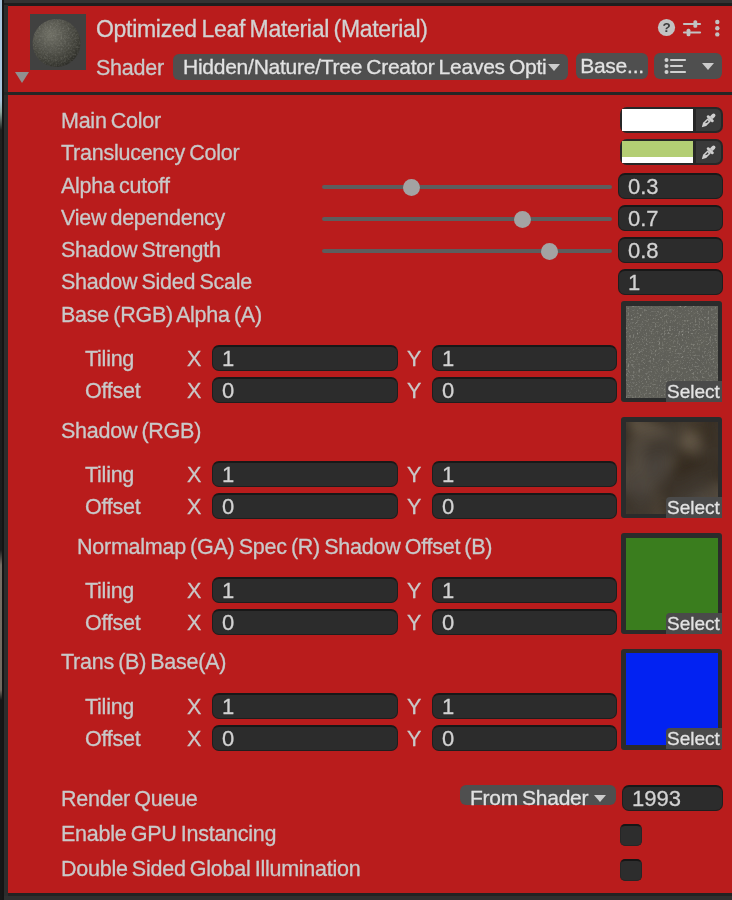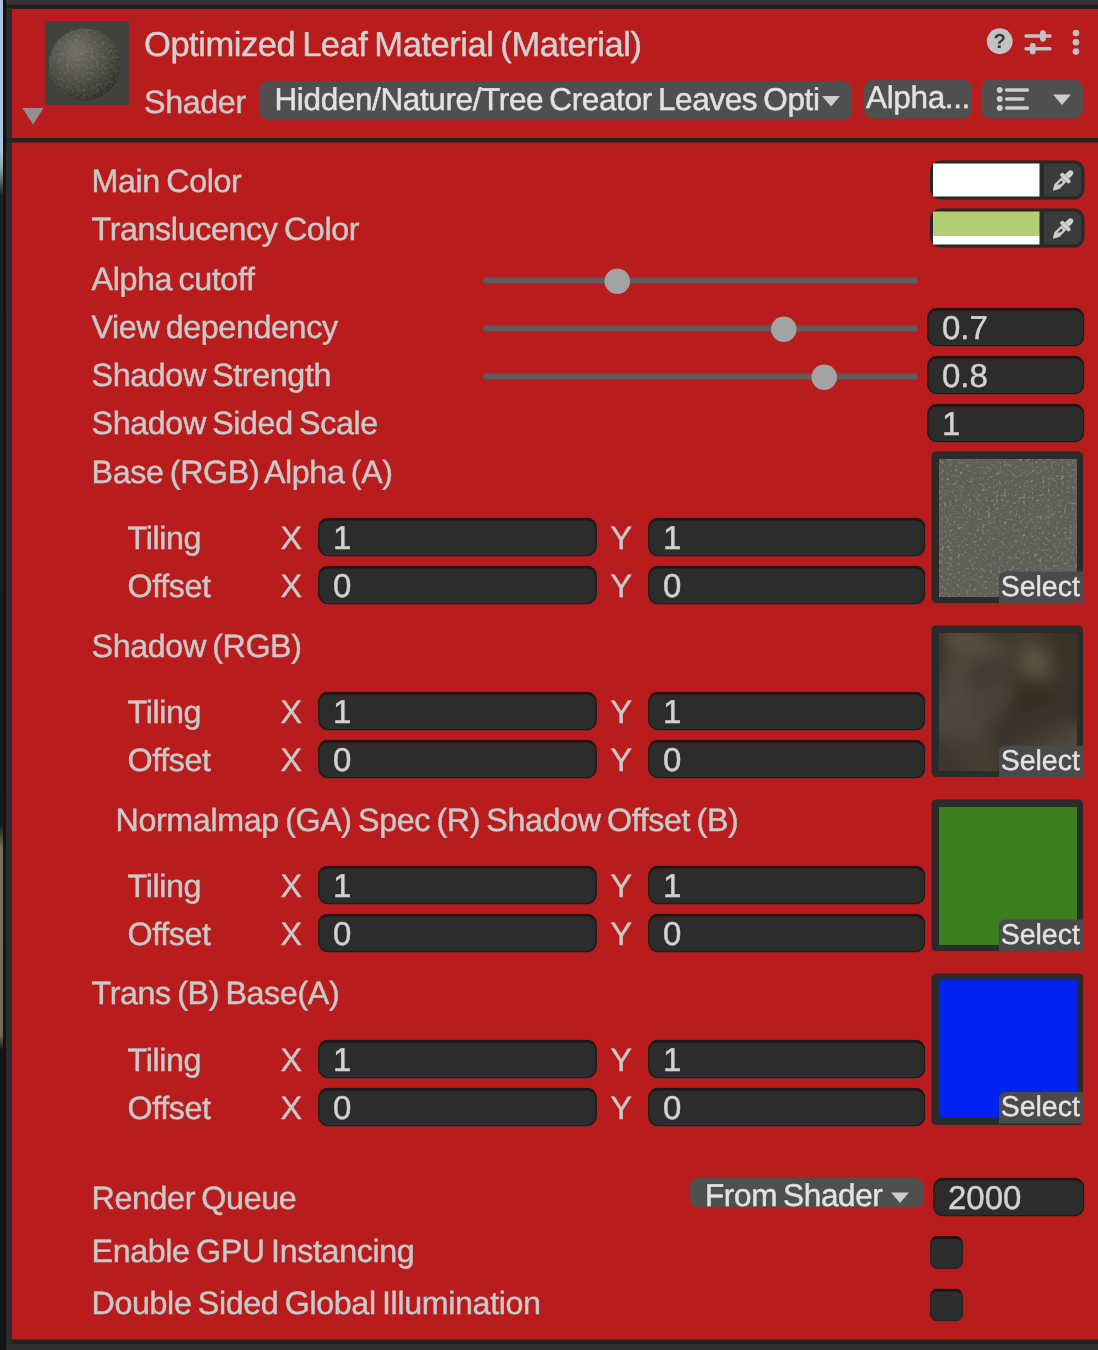--- a/index.html
+++ b/index.html
@@ -81,21 +81,21 @@
   <svg class="abs" style="left:712px;top:19px;" width="11" height="19" viewBox="0 0 11 19">
     <circle cx="5.3" cy="3" r="2.2" fill="#c2c2c2"></circle>
     <circle cx="5.3" cy="9.2" r="2.2" fill="#c2c2c2"></circle>
     <circle cx="5.3" cy="15.4" r="2.2" fill="#c2c2c2"></circle>
   </svg>
   <div class="lbl" style="left:96px;top:56px;">Shader</div>
   <div class="btn" style="left:173px;top:54px;width:395px;height:26px;padding-left:28px;">
     <span style="position:absolute;left:10px;top:1px;white-space:nowrap;">Hidden/Nature/Tree Creator Leaves Opti</span>
     <div class="tri" style="right:8px;top:10px;border-left:6.5px solid transparent;border-right:6.5px solid transparent;border-top:7.5px solid #cccccc;"></div>
   </div>
-  <div class="btn" style="left:576px;top:53px;width:72px;height:26px;text-align:center;line-height:25px;">Alpha...</div>
+  <div class="btn" style="left:576px;top:53px;width:72px;height:26px;text-align:center;line-height:25px;">Base...</div>
   <div class="btn" style="left:654px;top:53px;width:68px;height:26px;">
     <svg class="abs" style="left:10px;top:4px;" width="24" height="18" viewBox="0 0 24 18">
       <g stroke="#d0d0d0" stroke-width="2.2" stroke-linecap="round">
         <line x1="7" y1="3" x2="21" y2="3"></line>
         <line x1="7" y1="9" x2="18" y2="9"></line>
         <line x1="7" y1="15" x2="21" y2="15"></line>
       </g>
       <circle cx="2.5" cy="3" r="2" fill="#d0d0d0"></circle>
       <circle cx="2.5" cy="9" r="2" fill="#d0d0d0"></circle>
       <circle cx="2.5" cy="15" r="2" fill="#d0d0d0"></circle>
@@ -130,20 +130,23 @@
           <rect x="6.2" y="6.6" width="8.6" height="2.8" rx="1.2"></rect>
           <path d="M8.6 6.6 L8.6 3.6 Q8.6 1.4 10.5 1.4 Q12.4 1.4 12.4 3.6 L12.4 6.6 Z"></path>
         </g>
         <path d="M9.8 15 L9.8 11 L11.2 11 L11.2 13 Z" fill="#3a3a3a"></path>
       </g>
     </svg>
   </div>
   <div class="lbl" style="left:61px;top:174px;">Alpha cutoff</div>
   <div class="track" style="left:322px;top:185px;width:290px;"></div>
   <div class="knob" style="left:403px;top:178.5px;"></div>
+  <div class="field" style="left:618px;top:173px;width:105px;height:26px;">
+      <span>0.3</span>
+    </div>
   <div class="lbl" style="left:61px;top:206px;">View dependency</div>
   <div class="track" style="left:322px;top:217px;width:290px;"></div>
   <div class="knob" style="left:513.5px;top:210.5px;"></div>
   <div class="field" style="left:618px;top:205px;width:105px;height:26px;">
       <span>0.7</span>
     </div>
   <div class="lbl" style="left:61px;top:238px;">Shadow Strength</div>
   <div class="track" style="left:322px;top:249px;width:290px;"></div>
   <div class="knob" style="left:541px;top:242.5px;"></div>
   <div class="field" style="left:618px;top:237px;width:105px;height:26px;padding-left:26px;">
@@ -274,19 +277,19 @@
   <div class="thumbf" style="left:621px;top:648.5px;"></div>
   <div class="abs tex4" style="left:625.5px;top:653px;width:92px;height:92px;"></div>
   <div class="select" style="left:665.5px;top:728px;">Select</div>
 
   <div class="lbl" style="left:61px;top:787px;">Render Queue</div>
   <div class="btn" style="left:460px;top:785px;width:156px;height:20px;">
     <span style="position:absolute;left:10px;top:1px;white-space:nowrap;">From Shader</span>
     <div class="tri" style="right:10px;top:10px;border-left:6.5px solid transparent;border-right:6.5px solid transparent;border-top:7.5px solid #cccccc;"></div>
   </div>
   <div class="field" style="left:622px;top:785px;width:101px;height:26px;">
-      <span>2000</span>
+      <span>1993</span>
     </div>
   <div class="lbl" style="left:61px;top:822px;">Enable GPU Instancing</div>
   <div class="check" style="left:620px;top:824px;"></div>
   <div class="lbl" style="left:61px;top:857px;">Double Sided Global Illumination</div>
   <div class="check" style="left:620px;top:859px;"></div>
 </div>
 
 </body></html>

